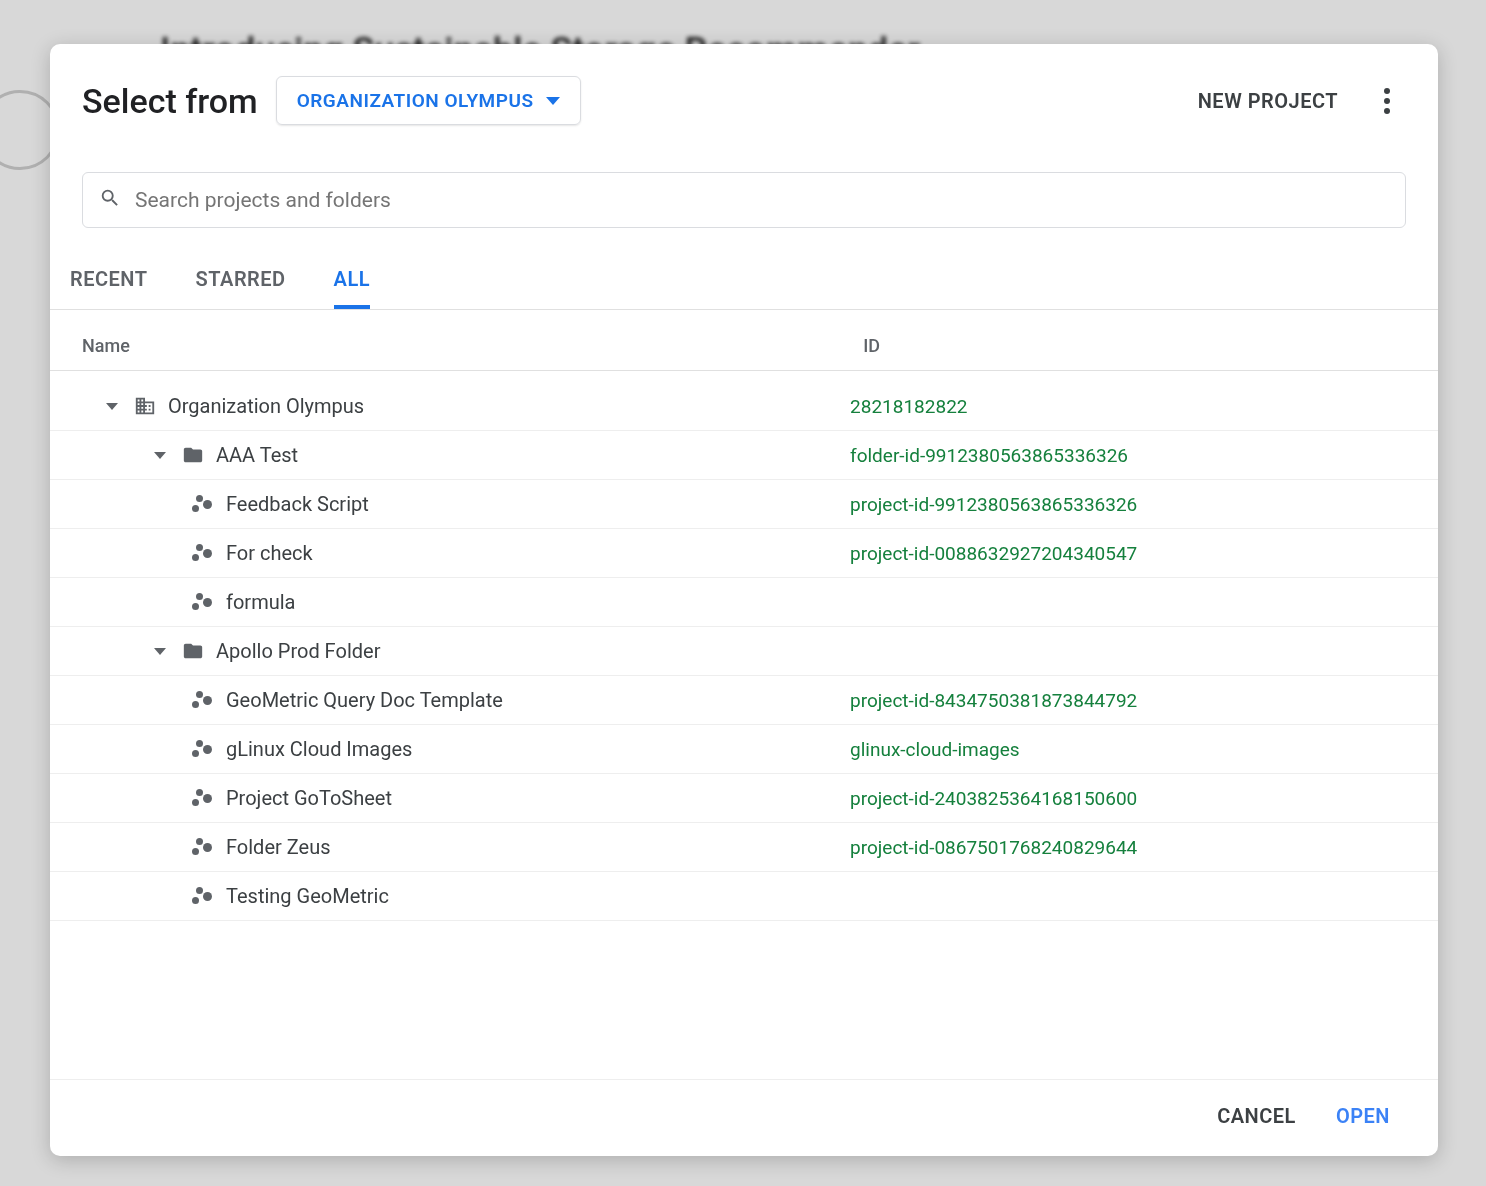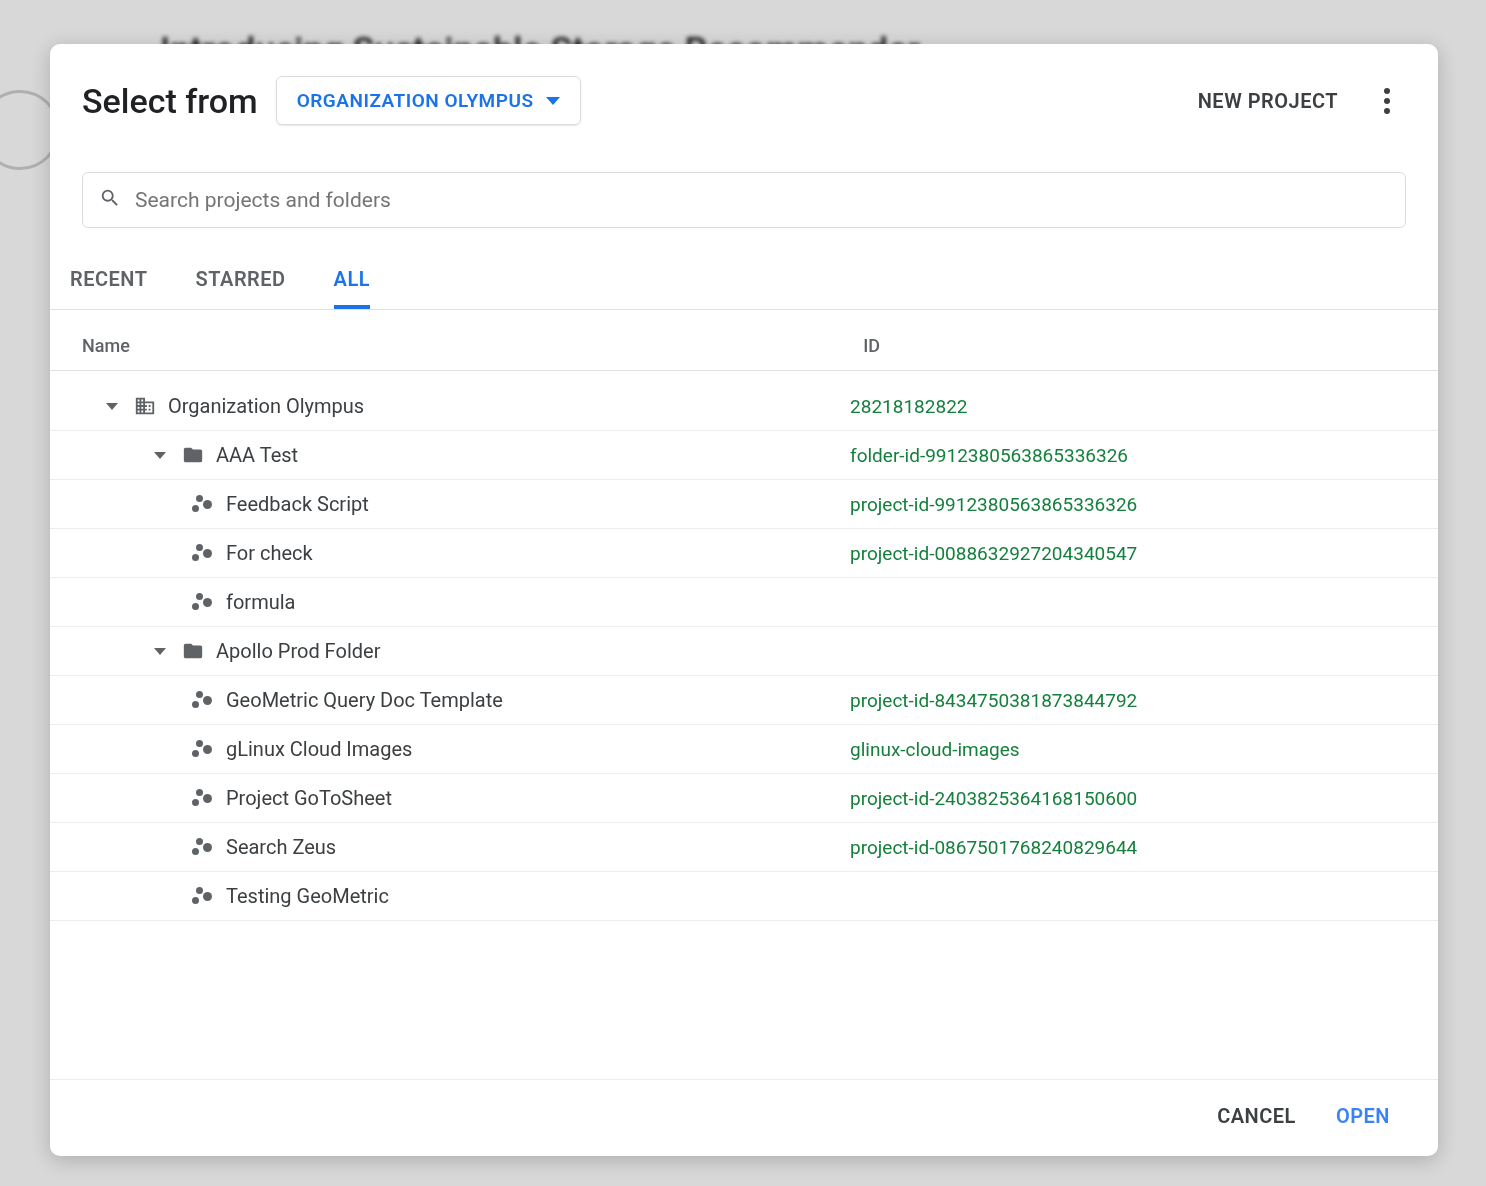--- a/index.html
+++ b/index.html
@@ -367,21 +367,21 @@
         <div class="row-id-cell">project-id-2403825364168150600</div>
       </div>
       <div class="tree-row">
         <div class="row-name-cell">
           <span class="proj-indent"></span>
           <span class="icon-project">
             <span class="dot d1"></span>
             <span class="dot d2"></span>
             <span class="dot d3"></span>
           </span>
-          <span>Search Zeus</span>
+          <span>Folder Zeus</span>
         </div>
         <div class="row-id-cell">project-id-0867501768240829644</div>
       </div>
       <div class="tree-row">
         <div class="row-name-cell">
           <span class="proj-indent"></span>
           <span class="icon-project">
             <span class="dot d1"></span>
             <span class="dot d2"></span>
             <span class="dot d3"></span>

